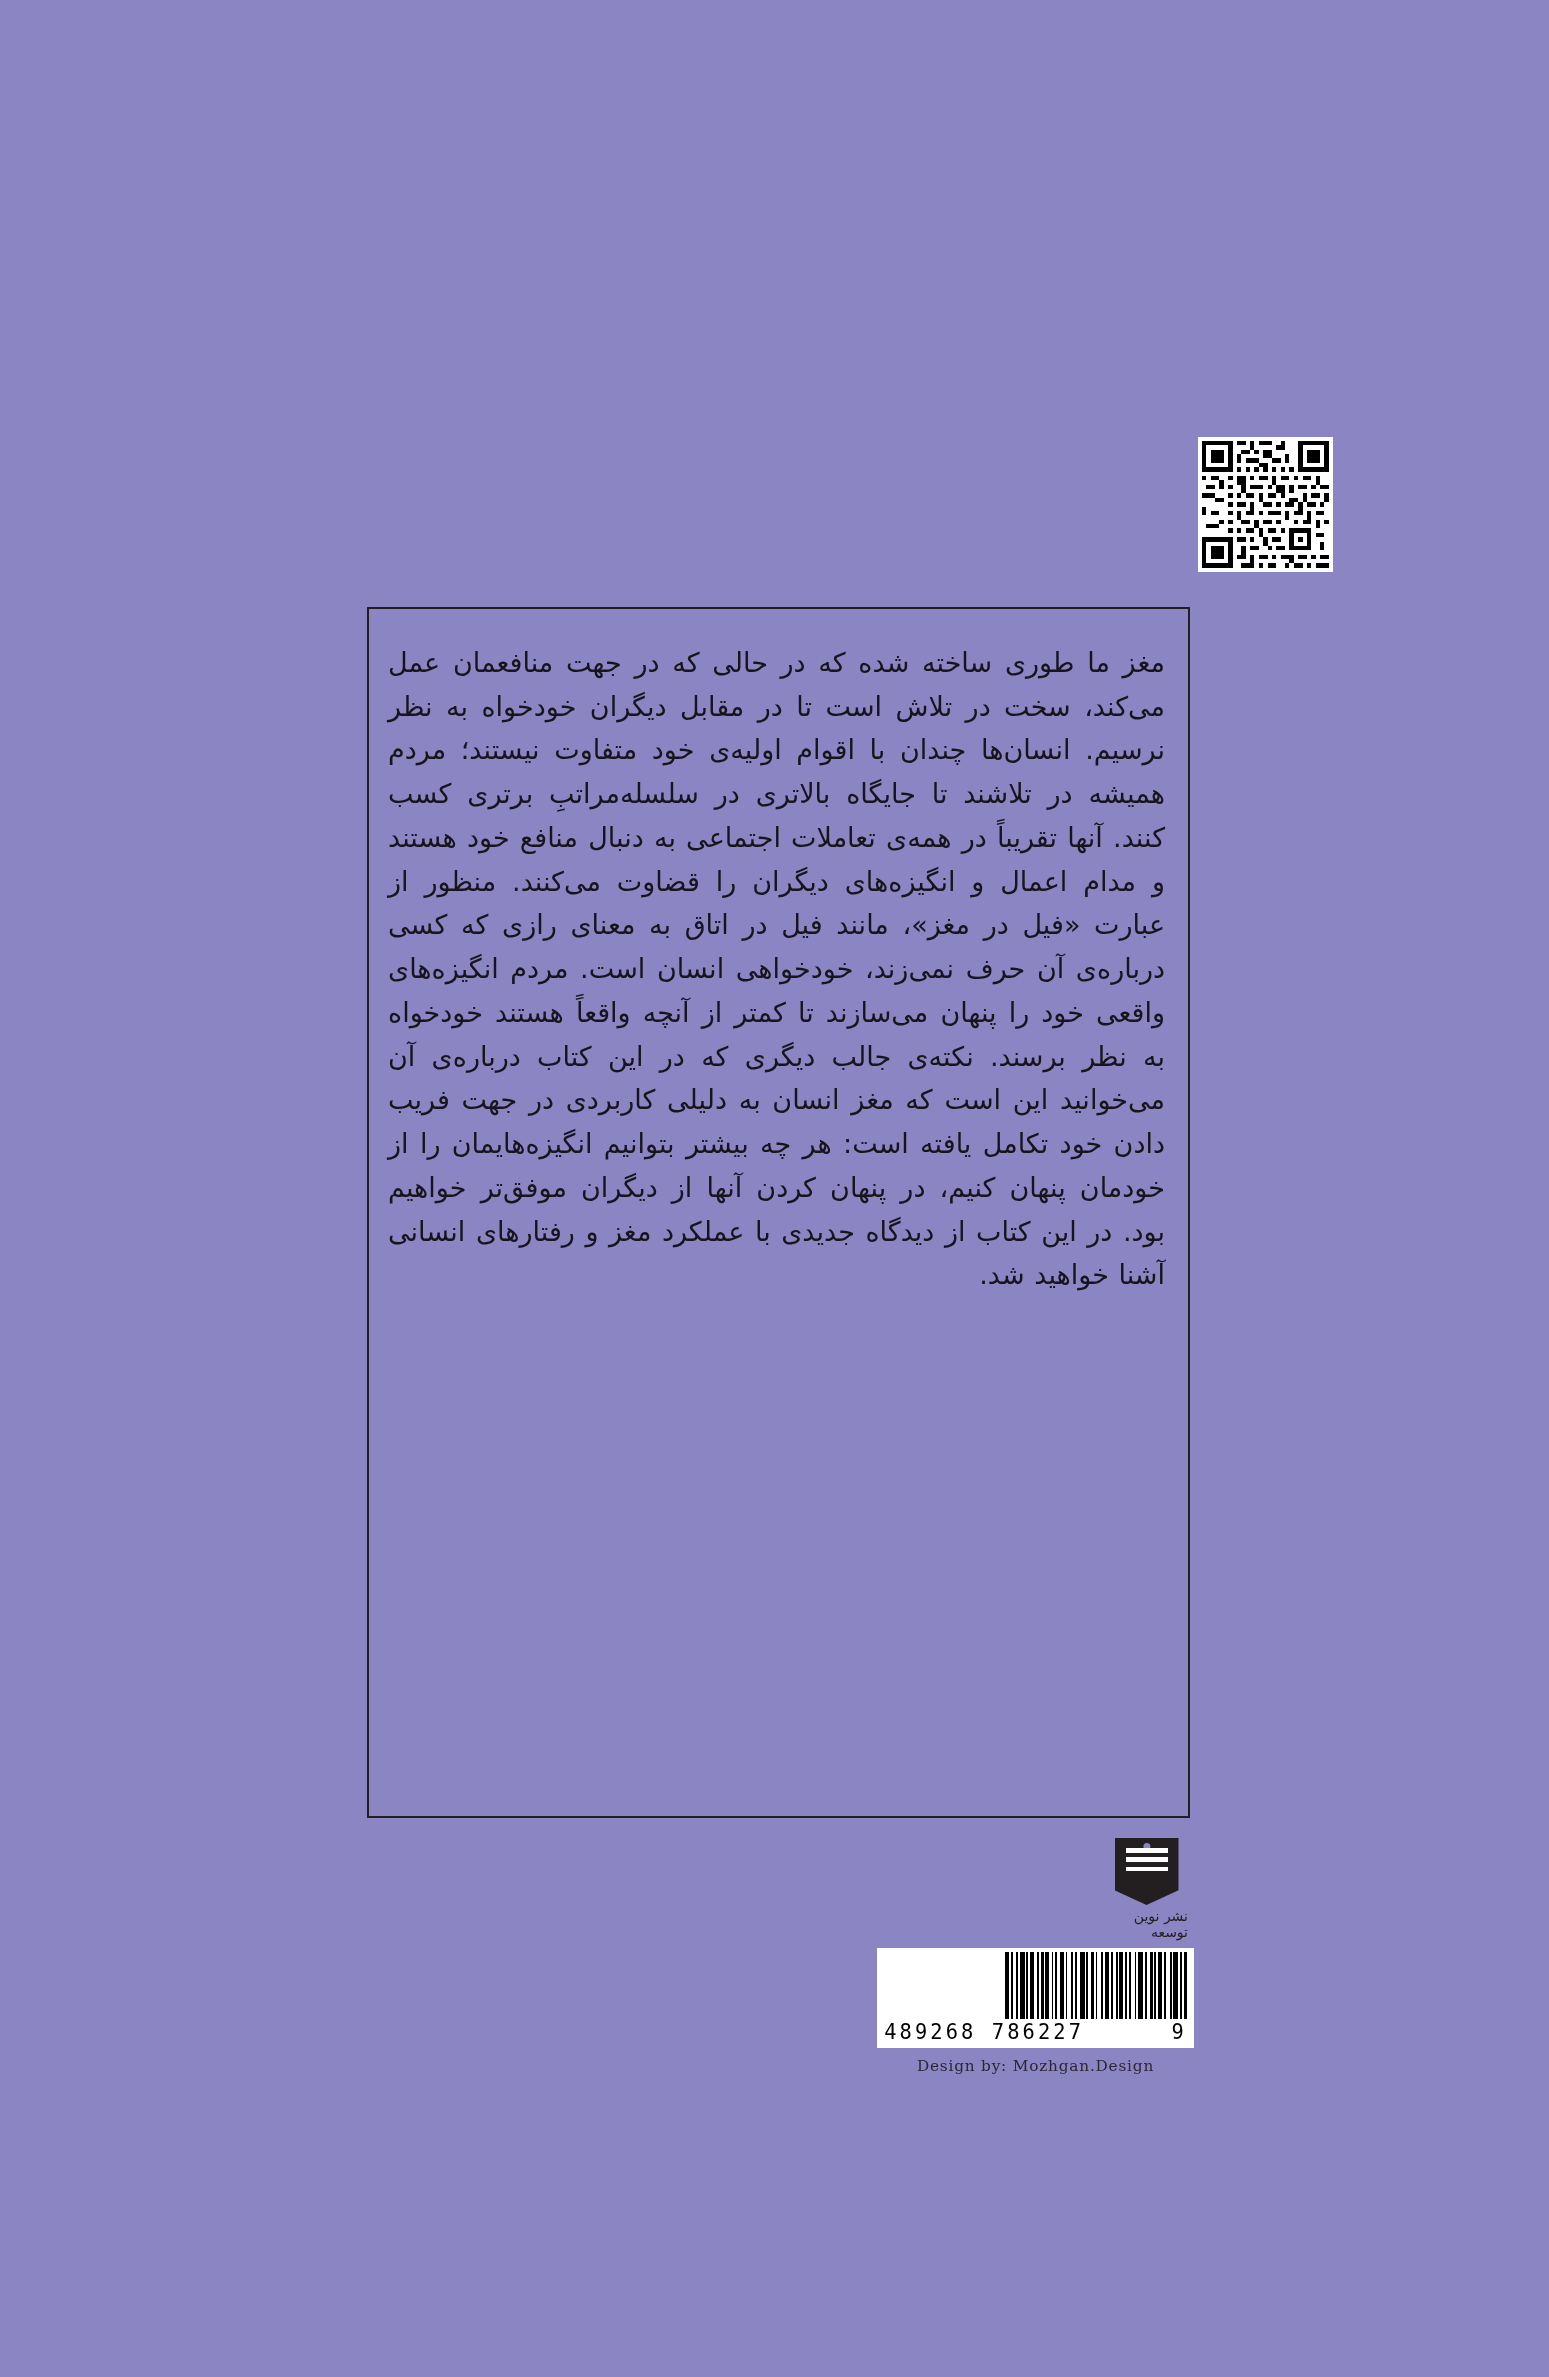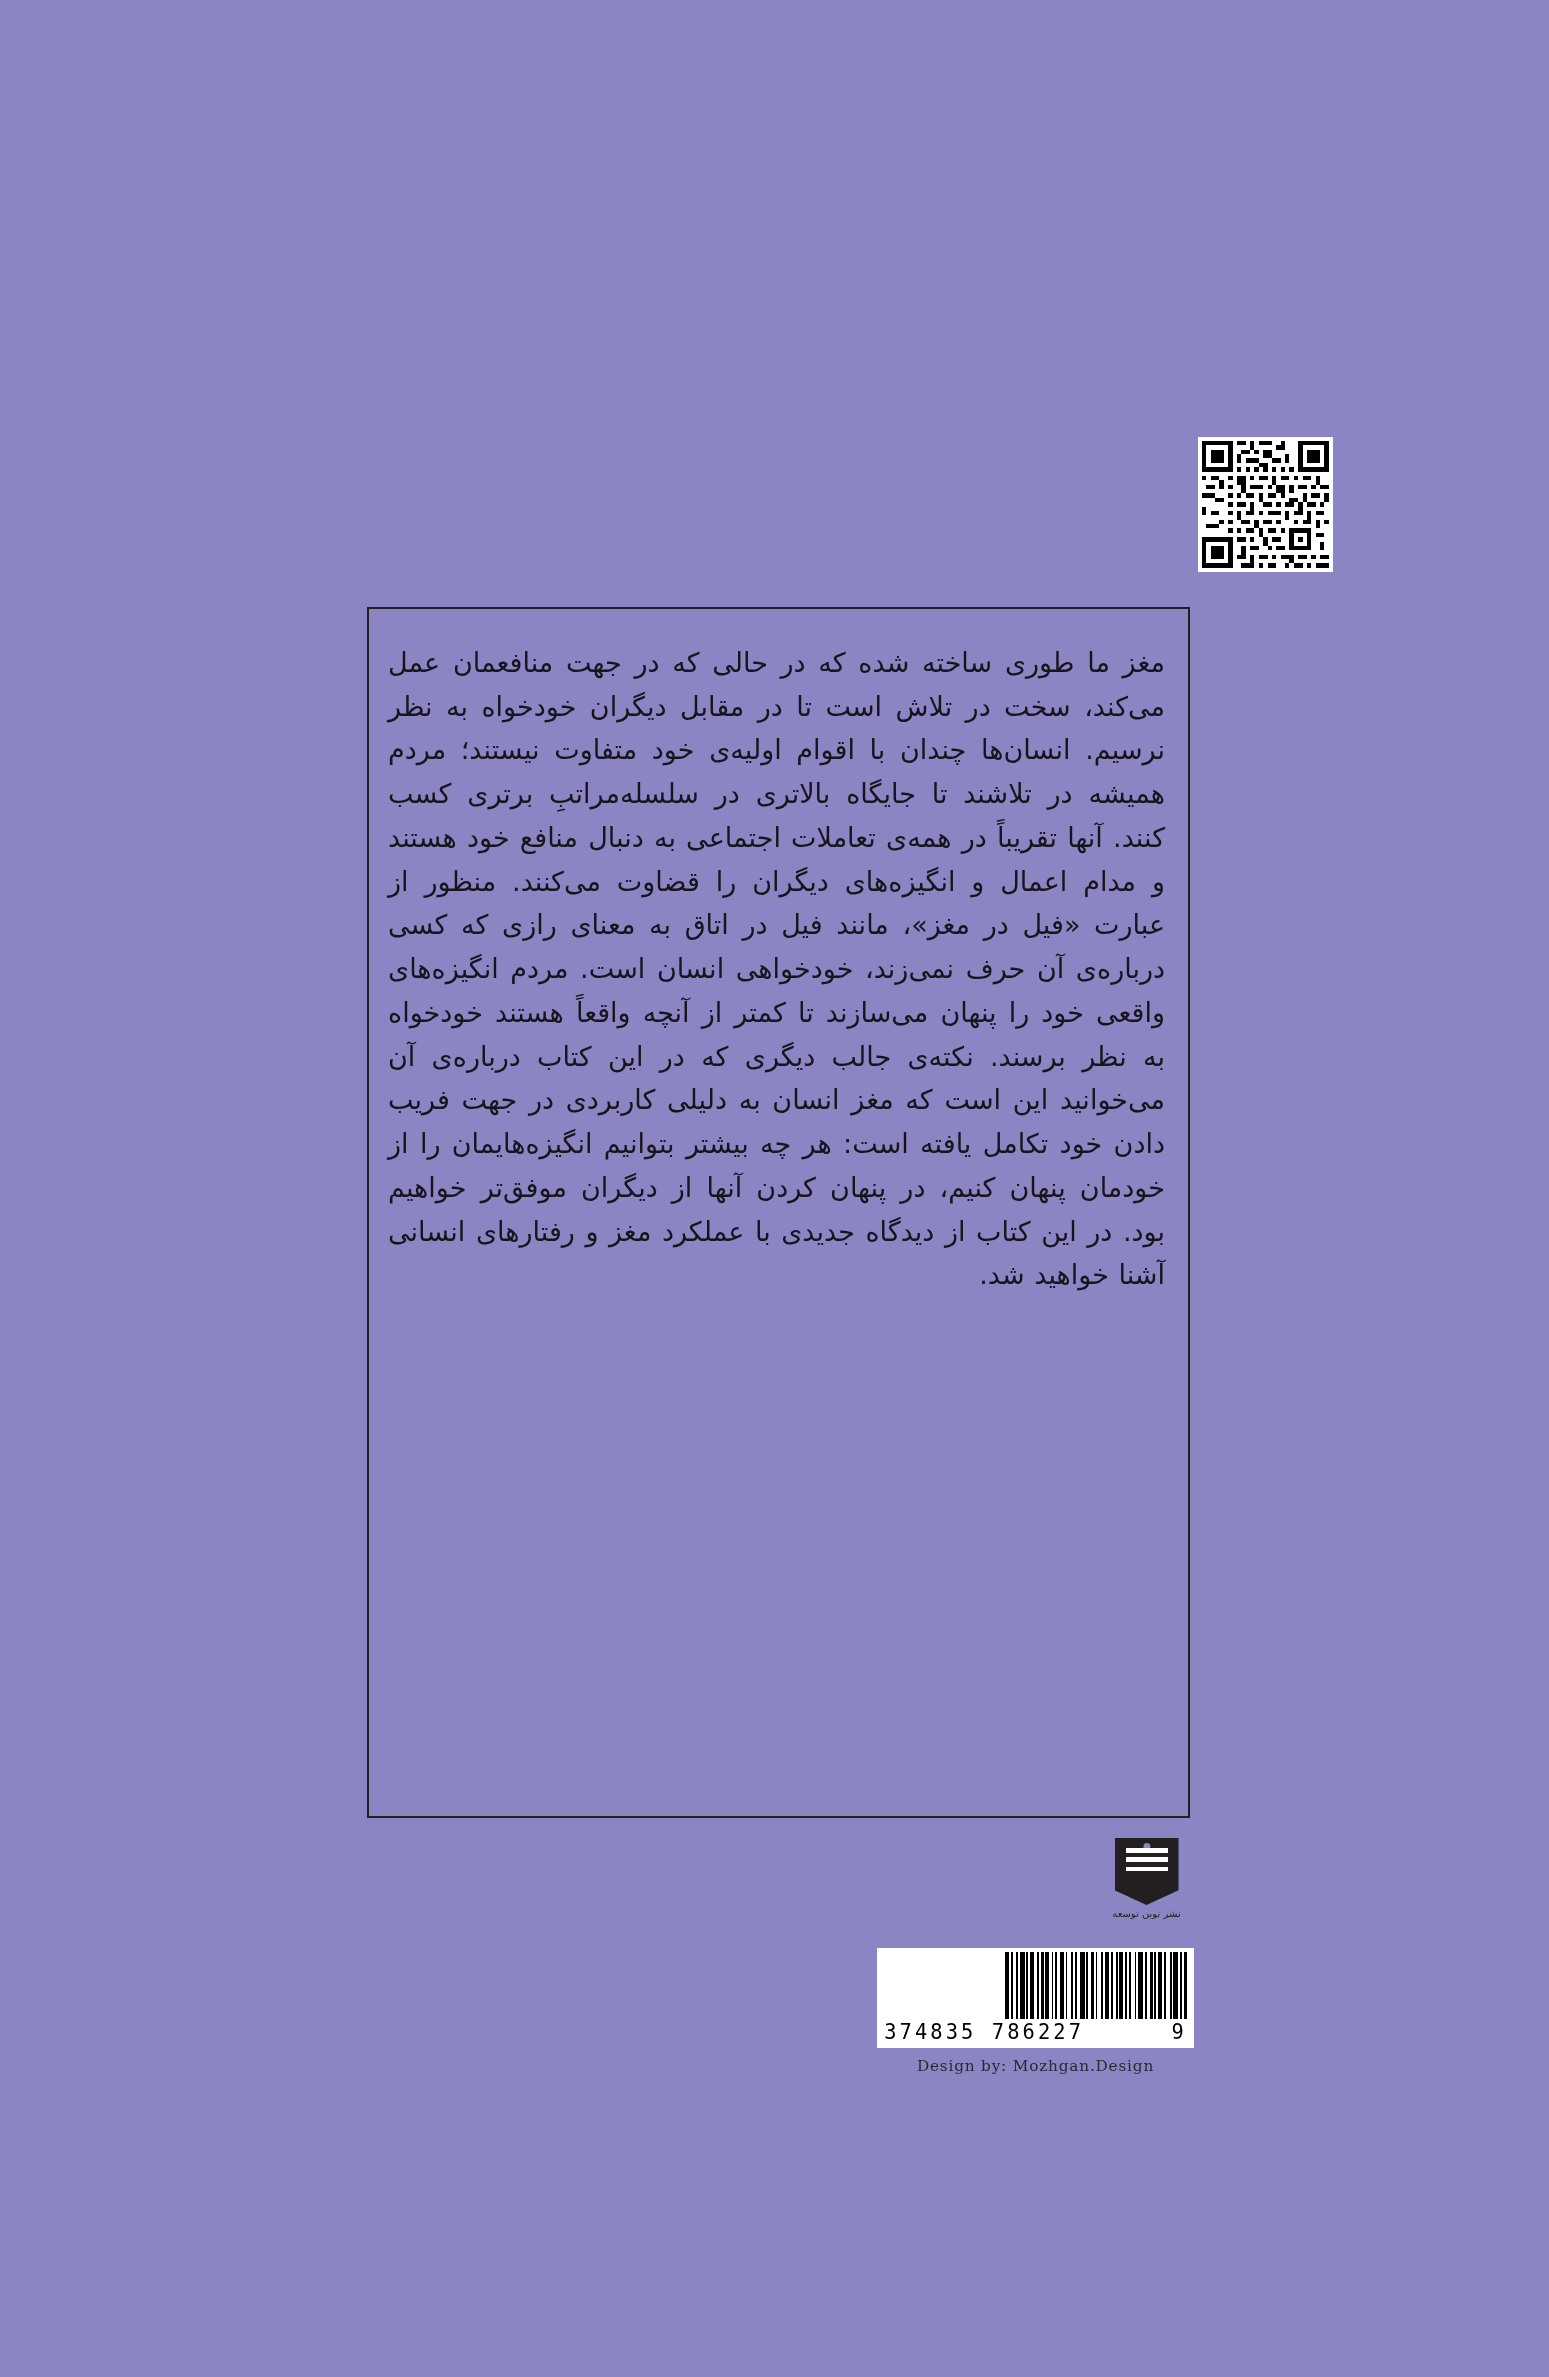--- a/index.html
+++ b/index.html
@@ -101,22 +101,21 @@
     transform: translateX(-50%);
     top: 3.1px;
     width: 11.2px;
     height: 11.2px;
     border-radius: 50%;
     background: #8b85c3;
     border: 2px solid #231f20;
     box-sizing: border-box;
   }
   .logo .logo-caption {
-    text-align: center;
-    font-size: 10px;
+    font-size: 14px;
     color: #231f20;
     margin-top: 3.1px;
     letter-spacing: 0.5px;
     direction: rtl;
   }
 
   
   .barcode-block {
     position: absolute;
     top: 1948px;
@@ -398,19 +397,19 @@
       <span style="width:4.6px;background:#000"></span>
         <span style="width:2.6px;background:#fff"></span>
       <span style="width:1.5px;background:#000"></span>
         <span style="width:3.1px;background:#fff"></span>
       <span style="width:2.6px;background:#000"></span>
         <span style="width:2px;background:#fff"></span>
       <span style="width:3.1px;background:#000"></span>
     </div>
     <div class="barcode-digits">
       <span>9</span>
-      <span>786227 374835</span>
+      <span>786227 489268</span>
     </div>
     <div class="design-credit">Design by: Mozhgan.Design</div>
   </div>
 
 </div>
 
 
 </body></html>

